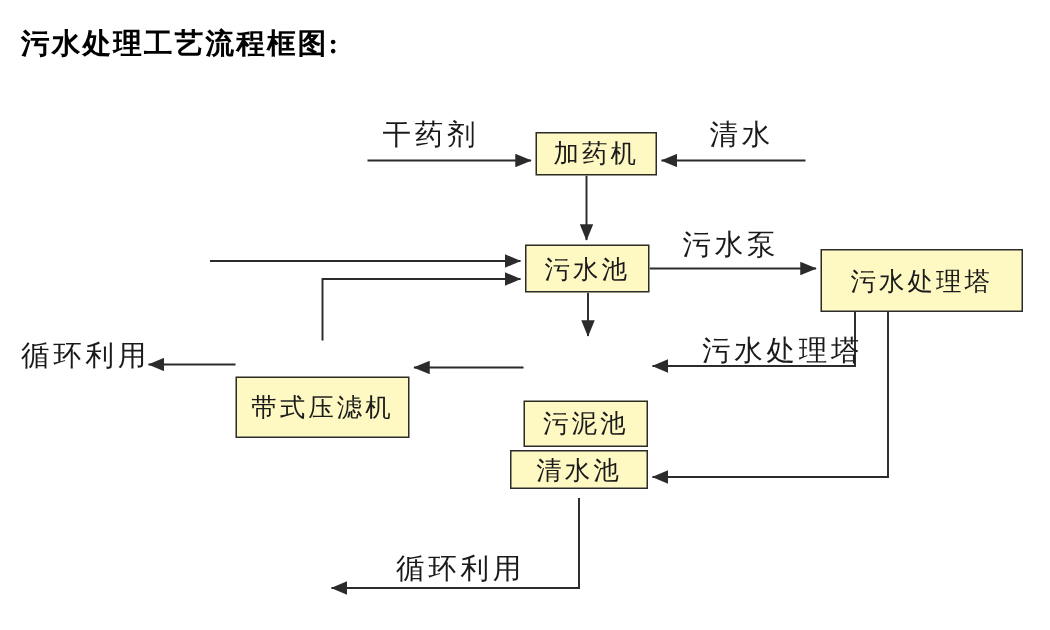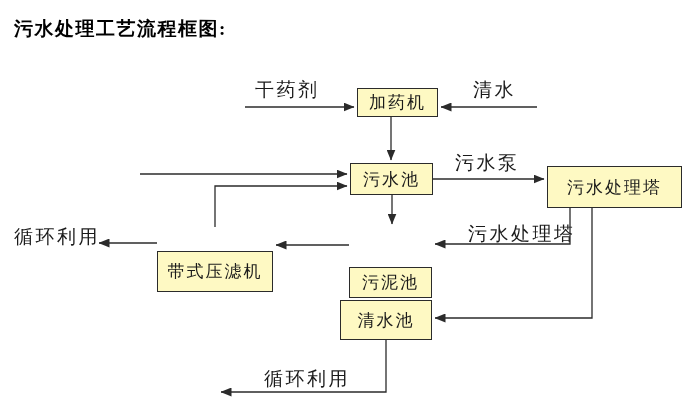--- a/index.html
+++ b/index.html
@@ -48,21 +48,21 @@
     white-space: nowrap;
     z-index: 2;
     color: #1a1a1a;
   }
   
   .n-dosing   { left: 357px; top:  88px; width:  81px; height: 29px; }
   .n-sewage   { left: 350px; top: 163px; width:  83px; height: 32px; }
   .n-tower    { left: 547px; top: 166px; width: 135px; height: 42px; }
   .n-sludge   { left: 349px; top: 227px; width:  83px; height: 31px; margin-top: 40px; }
   .n-press    { left: 157px; top: 227px; width: 116px; height: 41px; margin-top: 24px; }
-  .n-clean    { left: 340px; top: 300px; width:  92px; height: 40px; }
+  .n-clean    { left: 340px; top: 300px; width:  92px; height: 26px; }
   
   .l-dry      { left: 255px; top:  77px; }
   .l-water    { left: 473px; top:  77px; }
   .l-sandwash { left: 172px; top: 154px; }
   .l-spump    { left: 455px; top: 150px; }
   .l-filtered { left: 258px; top: 190px; }
   .l-mudpump  { left: 284px; top: 224px; }
   .l-bottom   { left: 468px; top: 221px; }
   .l-mudcake  { left: 14px;  top: 224px; }
   .l-recycle  { left: 264px; top: 366px; }

